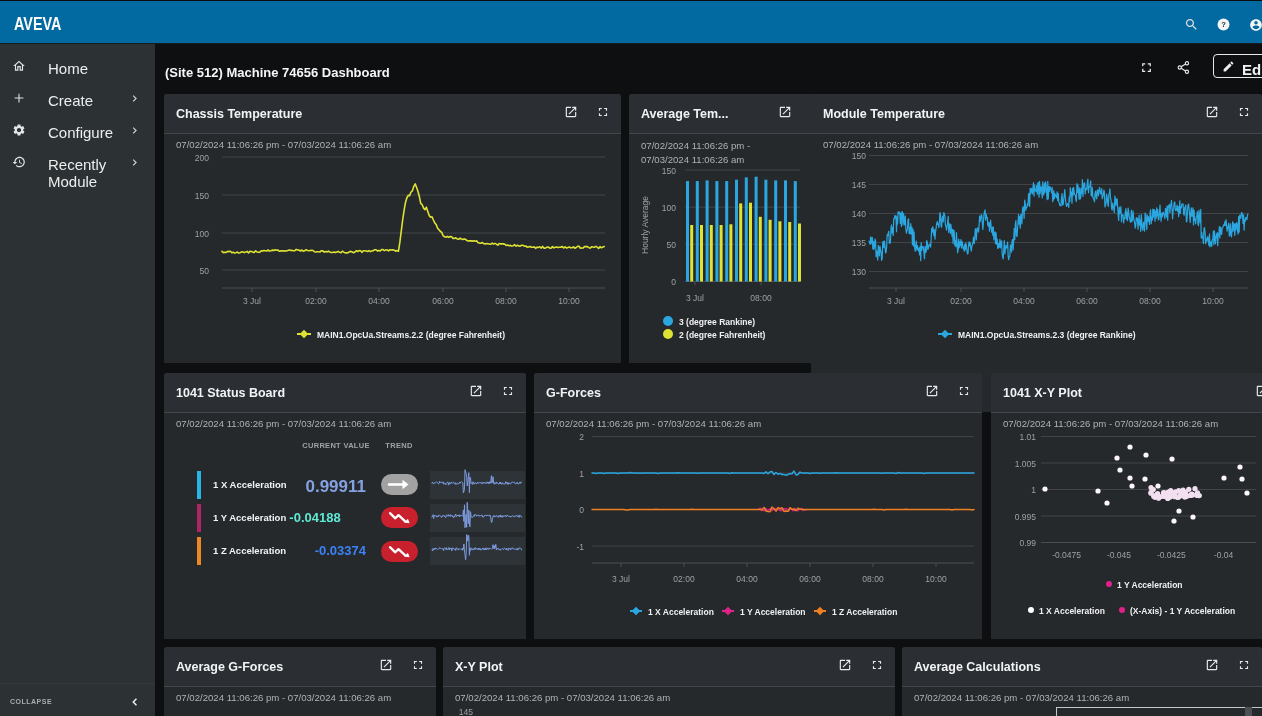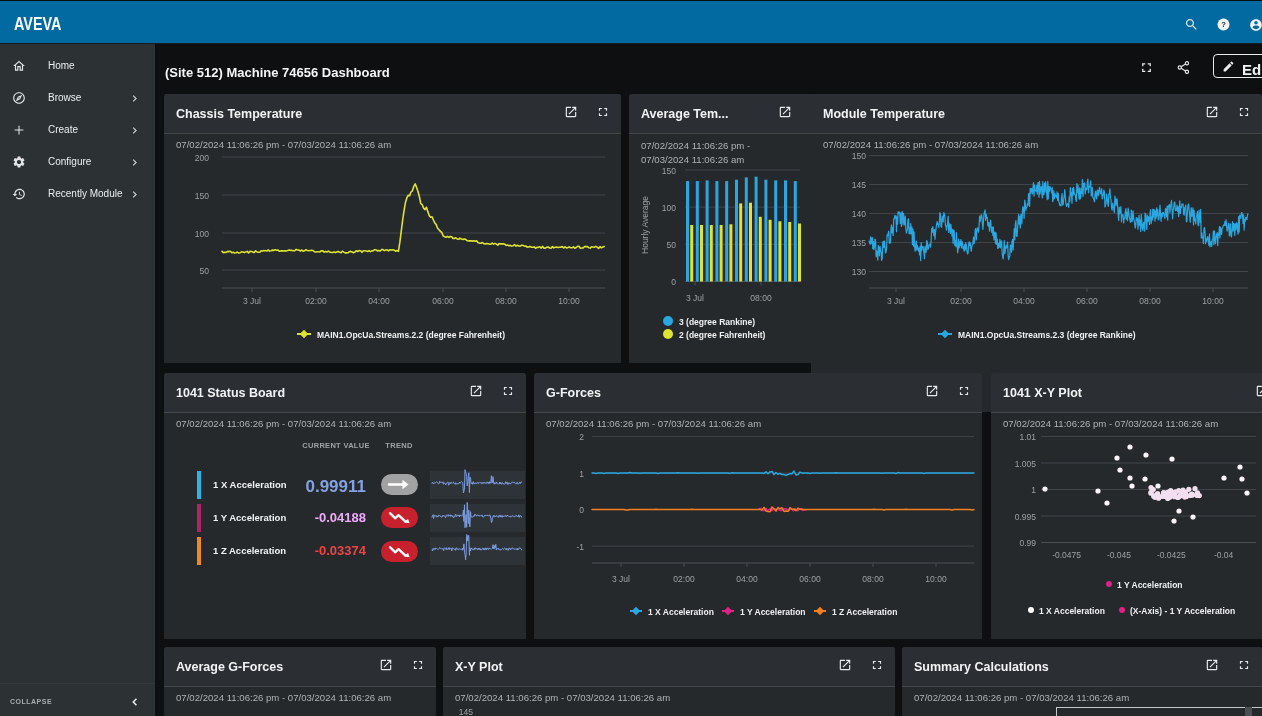--- a/index.html
+++ b/index.html
@@ -2,21 +2,21 @@
 <html><head><meta charset="utf-8"><style>
 * { margin:0; padding:0; box-sizing:border-box; }
 html,body { width:1262px; height:716px; overflow:hidden; background:#0e0f11;
   font-family:"Liberation Sans",sans-serif; }
 .topbar { position:absolute; left:0; top:0; width:1262px; height:44px; background:#0369a1;
   border-top:1px solid #0c0d0e; border-bottom:1px solid #191c1e; z-index:5; }
 .logo { position:absolute; left:14px; top:12.5px; font-size:18px; font-weight:bold; color:#fafbfb; transform:scaleX(0.80); transform-origin:0 50%; }
 .sidebar { position:absolute; left:0; top:44px; width:155px; height:672px; background:#2c3134; z-index:4; }
 .sbitem { position:relative; height:32px; }
 .sbicon { position:absolute; left:12px; top:9px; }
-.sblab { position:absolute; left:48px; top:10px; font-size:10px; color:#eceeee; }
+.sblab { position:absolute; left:48px; top:10px; font-size:15px; color:#eceeee; }
 .sbarrow { position:absolute; right:14px; top:10px; }
 .collapse { position:absolute; left:0; bottom:0; width:155px; height:33px; border-top:1px solid #34393c; }
 .collapse span { position:absolute; left:10px; top:14px; font-size:7px; font-weight:bold; letter-spacing:0.5px; color:#a9adb0; }
 .main { position:absolute; left:155px; top:44px; width:1107px; height:672px; background:#0e0f11; }
 .pgtitle { position:absolute; left:10px; top:15px; font-size:13px; font-weight:bold; color:#f5f6f6;margin-top:6px; }
 .panel { position:absolute; background:#26292c; border-radius:3px 3px 0 0; overflow:hidden;padding-left:44px; }
 .phead { position:absolute; left:0; top:0; right:0; height:40px; background:#2b2f33;
   border-bottom:1px solid #43474b; }
 .ptitle { position:absolute; left:12px; top:13px; font-size:12.5px; font-weight:bold; color:#f2f3f4; }
 .hic { position:absolute; top:11px; width:14px; height:14px; }
@@ -40,29 +40,20 @@
       <path d="M12 2C6.48 2 2 6.48 2 12s4.48 10 10 10 10-4.48 10-10S17.52 2 12 2zm0 3c1.66 0 3 1.34 3 3s-1.34 3-3 3-3-1.34-3-3 1.34-3 3-3zm0 14.2c-2.5 0-4.71-1.28-6-3.22.03-1.99 4-3.08 6-3.08 1.99 0 5.97 1.09 6 3.08-1.29 1.94-3.5 3.22-6 3.22z"></path>
     </svg>
   </div>
 <div class="sidebar">
     <div style="height:6px"></div>
     <div class="sbitem">
       <svg class="sbicon" width="14" height="14" viewBox="0 0 24 24" fill="#e2e4e5">
         <path d="M12 5.69l5 4.5V18h-2v-6H9v6H7v-7.81l5-4.5M12 3L2 12h3v8h6v-6h2v6h6v-8h3L12 3z"></path>
       </svg>
       <span class="sblab">Home</span>
-    </div>
-    <div class="sbitem">
-      <svg class="sbicon" width="14" height="14" viewBox="0 0 24 24" fill="#e2e4e5">
-        <path d="M12 2C6.48 2 2 6.48 2 12s4.48 10 10 10 10-4.48 10-10S17.52 2 12 2zm0 18c-4.41 0-8-3.59-8-8s3.59-8 8-8 8 3.59 8 8-3.59 8-8 8zm-5.5-2.5l7.51-3.49 3.49-7.51-7.51 3.49L6.5 17.5zm5.5-6.6c.61 0 1.1.49 1.1 1.1s-.49 1.1-1.1 1.1-1.1-.49-1.1-1.1.49-1.1 1.1-1.1z"></path>
-      </svg>
-      <span class="sblab">Browse</span>
-      <svg class="sbarrow" width="13" height="13" viewBox="0 0 24 24" fill="none" stroke="#d6d8d9" stroke-width="2">
-        <path d="M9.5 6.5l5.5 5.5-5.5 5.5"></path>
-      </svg>
     </div>
     <div class="sbitem">
       <svg class="sbicon" width="14" height="14" viewBox="0 0 24 24" fill="#e2e4e5">
         <path d="M12 4.5v15M4.5 12h15" stroke="#e2e4e5" stroke-width="1.8" fill="none"></path>
       </svg>
       <span class="sblab">Create</span>
       <svg class="sbarrow" width="13" height="13" viewBox="0 0 24 24" fill="none" stroke="#d6d8d9" stroke-width="2">
         <path d="M9.5 6.5l5.5 5.5-5.5 5.5"></path>
       </svg>
     </div>
@@ -267,32 +258,32 @@
     <div style="position:absolute;left:217px;top:101px;width:37px;height:21px;border-radius:11px;background:#a2a2a2"><svg width="37" height="21" viewBox="0 0 37 21">
         <path d="M8 10.5h15" stroke="#fff" stroke-width="2.4" fill="none" stroke-linecap="round"></path>
         <path d="M21.5 5.8l6 4.7-6 4.7z" fill="#fff"></path>
       </svg></div>
     <div style="position:absolute;left:266px;top:97.5px;width:95px;height:28px;background:#2e3337"></div>
     <svg style="position:absolute;left:266px;top:91.5px" width="95" height="40">
       <polyline points="2.0,18.2 2.5,17.1 3.1,18.2 3.6,19.1 4.2,18.0 4.7,17.5 5.3,18.0 5.8,17.4 6.4,16.8 6.9,17.2 7.5,17.5 8.0,18.6 8.6,18.9 9.2,18.1 9.7,16.3 10.3,17.8 10.8,17.3 11.4,17.3 11.9,17.5 12.5,18.0 13.0,16.8 13.6,19.2 14.1,18.8 14.7,17.8 15.2,18.5 15.8,19.9 16.3,18.6 16.9,17.8 17.4,17.2 18.0,16.9 18.5,20.0 19.1,19.7 19.6,17.7 20.2,17.6 20.7,18.7 21.3,17.1 21.8,17.5 22.4,18.3 22.9,17.6 23.5,17.1 24.0,18.2 24.6,18.9 25.1,19.4 25.7,17.7 26.2,19.2 26.8,18.8 27.3,18.4 27.9,19.2 28.4,18.7 29.0,18.6 29.5,17.1 30.1,18.3 30.6,17.1 31.2,16.8 31.7,16.5 32.3,17.1 32.8,17.8 33.4,27.9 33.9,26.6 34.5,22.9 35.0,4.7 35.6,6.7 36.1,8.6 36.7,11.8 37.2,20.9 37.8,17.2 38.3,11.5 38.8,7.7 39.4,27.6 39.9,12.2 40.5,12.6 41.0,18.7 41.6,18.4 42.1,17.6 42.7,19.4 43.2,16.7 43.8,18.1 44.3,19.1 44.9,17.9 45.4,17.7 46.0,18.8 46.5,18.8 47.1,17.5 47.6,17.4 48.2,18.6 48.7,17.6 49.3,17.9 49.8,17.4 50.4,17.9 50.9,17.2 51.5,18.1 52.0,19.1 52.6,18.5 53.1,17.1 53.7,18.3 54.2,18.2 54.8,17.3 55.3,18.4 55.9,18.1 56.4,18.4 57.0,16.8 57.5,17.8 58.1,18.6 58.6,17.0 59.2,18.7 59.7,16.7 60.3,18.1 60.8,18.0 61.4,10.7 61.9,18.1 62.5,17.3 63.0,11.7 63.6,17.2 64.1,19.2 64.7,17.5 65.2,18.4 65.8,19.1 66.3,16.9 66.9,18.2 67.4,18.1 68.0,18.6 68.5,19.1 69.1,19.1 69.6,17.2 70.2,19.0 70.7,17.2 71.3,19.1 71.8,19.3 72.4,17.7 72.9,18.0 73.5,19.1 74.0,19.2 74.6,19.1 75.1,19.0 75.7,16.7 76.2,18.2 76.8,17.0 77.3,19.3 77.9,17.4 78.4,19.3 79.0,18.1 79.5,18.0 80.1,19.1 80.6,18.9 81.2,17.9 81.7,17.2 82.3,17.0 82.8,17.1 83.4,17.9 83.9,17.4 84.5,17.2 85.0,18.6 85.6,18.8 86.1,18.2 86.7,18.7 87.2,17.2 87.8,18.9 88.3,19.0 88.9,18.9 89.4,18.0 90.0,16.9 90.5,18.4 91.1,17.2 91.6,17.1" fill="none" stroke="#7d9ce0" stroke-width="1.0" stroke-opacity="1.0" stroke-linejoin="round" stroke-linecap="round"></polyline>
     </svg>
     <div style="position:absolute;left:33px;top:130.5px;width:4px;height:28px;background:#b02365"></div>
     <div style="position:absolute;left:49px;top:138.5px;font-size:9.5px;font-weight:bold;color:#f2f3f4">1 Y Acceleration</div>
-    <div style="position:absolute;left:100px;top:136.5px;width:102px;text-align:right;font-size:13px;font-weight:bold;color:#f0abfc">-0.04188</div>
+    <div style="position:absolute;left:100px;top:136.5px;width:102px;text-align:center;font-size:13px;font-weight:bold;color:#5eead4">-0.04188</div>
     <div style="position:absolute;left:217px;top:134px;width:37px;height:21px;border-radius:11px;background:#c9202d"><svg width="37" height="21" viewBox="0 0 37 21">
         <path d="M9 6.2l5.3 5.1 3.2-3.2 7 6.6" stroke="#fff" stroke-width="2.3" fill="none" stroke-linecap="round" stroke-linejoin="round"></path>
         <path d="M28.6 16.2l-5.3-0.6 3.6-3.8z" fill="#fff"></path>
       </svg></div>
     <div style="position:absolute;left:266px;top:130.5px;width:95px;height:28px;background:#2e3337"></div>
     <svg style="position:absolute;left:266px;top:124.5px" width="95" height="40">
       <polyline points="2.0,19.1 2.5,17.6 3.1,16.7 3.6,20.5 4.2,18.2 4.7,17.2 5.3,18.1 5.8,17.7 6.4,17.7 6.9,19.2 7.5,17.9 8.0,18.9 8.6,17.2 9.2,17.4 9.7,17.3 10.3,18.4 10.8,18.0 11.4,19.3 11.9,19.2 12.5,18.7 13.0,17.1 13.6,18.0 14.1,18.1 14.7,17.8 15.2,19.2 15.8,19.6 16.3,17.3 16.9,16.7 17.4,17.7 18.0,18.4 18.5,16.7 19.1,18.2 19.6,17.4 20.2,16.7 20.7,18.5 21.3,18.0 21.8,17.2 22.4,18.6 22.9,17.8 23.5,19.8 24.0,18.9 24.6,18.9 25.1,17.1 25.7,16.0 26.2,18.7 26.8,18.2 27.3,16.9 27.9,17.8 28.4,17.8 29.0,16.9 29.5,19.0 30.1,16.8 30.6,17.5 31.2,18.2 31.7,17.5 32.3,18.0 32.8,17.7 33.4,12.0 33.9,23.4 34.5,6.8 35.0,29.7 35.6,22.6 36.1,16.5 36.7,29.3 37.2,4.4 37.8,14.8 38.3,25.6 38.8,12.2 39.4,23.8 39.9,28.8 40.5,13.7 41.0,18.1 41.6,18.9 42.1,19.6 42.7,18.7 43.2,18.8 43.8,17.5 44.3,18.3 44.9,16.2 45.4,16.9 46.0,16.9 46.5,18.1 47.1,17.8 47.6,16.8 48.2,17.6 48.7,16.9 49.3,18.3 49.8,17.5 50.4,17.7 50.9,17.5 51.5,17.7 52.0,16.9 52.6,19.0 53.1,19.1 53.7,19.2 54.2,18.2 54.8,17.1 55.3,17.7 55.9,17.1 56.4,17.5 57.0,18.0 57.5,16.9 58.1,17.8 58.6,17.8 59.2,18.0 59.7,16.9 60.3,17.4 60.8,20.0 61.4,24.5 61.9,24.1 62.5,19.3 63.0,18.3 63.6,17.5 64.1,19.2 64.7,17.6 65.2,18.3 65.8,18.8 66.3,17.6 66.9,17.6 67.4,18.8 68.0,18.9 68.5,19.2 69.1,17.1 69.6,17.5 70.2,19.2 70.7,17.2 71.3,17.5 71.8,19.2 72.4,19.2 72.9,17.5 73.5,18.5 74.0,18.0 74.6,18.2 75.1,17.3 75.7,17.7 76.2,18.8 76.8,17.7 77.3,17.0 77.9,18.2 78.4,18.2 79.0,18.1 79.5,18.5 80.1,18.1 80.6,19.2 81.2,17.9 81.7,18.5 82.3,17.8 82.8,17.5 83.4,18.5 83.9,18.8 84.5,18.8 85.0,17.8 85.6,18.0 86.1,18.3 86.7,17.3 87.2,18.4 87.8,18.6 88.3,18.8 88.9,16.9 89.4,19.3 90.0,17.9 90.5,17.7 91.1,18.0 91.6,19.1" fill="none" stroke="#7d9ce0" stroke-width="1.0" stroke-opacity="1.0" stroke-linejoin="round" stroke-linecap="round"></polyline>
     </svg>
     <div style="position:absolute;left:33px;top:164px;width:4px;height:28px;background:#ee8822"></div>
     <div style="position:absolute;left:49px;top:172px;font-size:9.5px;font-weight:bold;color:#f2f3f4">1 Z Acceleration</div>
-    <div style="position:absolute;left:100px;top:170px;width:102px;text-align:right;font-size:13px;font-weight:bold;color:#ef4444">-0.03374</div>
+    <div style="position:absolute;left:100px;top:170px;width:102px;text-align:right;font-size:13px;font-weight:bold;color:#3b82f6">-0.03374</div>
     <div style="position:absolute;left:217px;top:168px;width:37px;height:21px;border-radius:11px;background:#c9202d"><svg width="37" height="21" viewBox="0 0 37 21">
         <path d="M9 6.2l5.3 5.1 3.2-3.2 7 6.6" stroke="#fff" stroke-width="2.3" fill="none" stroke-linecap="round" stroke-linejoin="round"></path>
         <path d="M28.6 16.2l-5.3-0.6 3.6-3.8z" fill="#fff"></path>
       </svg></div>
     <div style="position:absolute;left:266px;top:164px;width:95px;height:28px;background:#2e3337"></div>
     <svg style="position:absolute;left:266px;top:158px" width="95" height="40">
       <polyline points="2.0,19.1 2.5,19.9 3.1,17.3 3.6,18.9 4.2,18.7 4.7,17.3 5.3,18.3 5.8,16.9 6.4,17.4 6.9,17.7 7.5,18.3 8.0,18.6 8.6,17.9 9.2,17.7 9.7,16.5 10.3,17.4 10.8,17.6 11.4,17.8 11.9,17.4 12.5,17.8 13.0,17.6 13.6,19.7 14.1,17.0 14.7,17.1 15.2,17.4 15.8,18.4 16.3,16.6 16.9,18.9 17.4,18.5 18.0,17.5 18.5,16.7 19.1,18.8 19.6,16.7 20.2,17.7 20.7,18.0 21.3,17.1 21.8,19.9 22.4,17.1 22.9,16.7 23.5,17.8 24.0,18.1 24.6,18.5 25.1,17.6 25.7,19.4 26.2,16.9 26.8,16.9 27.3,18.3 27.9,18.7 28.4,18.9 29.0,17.5 29.5,18.0 30.1,18.5 30.6,18.2 31.2,18.0 31.7,18.1 32.3,19.3 32.8,17.0 33.4,18.3 33.9,12.9 34.5,21.4 35.0,23.6 35.6,28.8 36.1,23.8 36.7,3.5 37.2,4.8 37.8,10.1 38.3,4.1 38.8,4.6 39.4,24.3 39.9,16.7 40.5,20.0 41.0,18.5 41.6,16.9 42.1,17.8 42.7,18.8 43.2,18.4 43.8,18.9 44.3,16.9 44.9,18.6 45.4,16.7 46.0,17.9 46.5,17.5 47.1,18.6 47.6,18.6 48.2,17.0 48.7,18.5 49.3,18.5 49.8,17.1 50.4,19.2 50.9,18.1 51.5,18.7 52.0,18.6 52.6,17.1 53.1,17.0 53.7,18.7 54.2,17.4 54.8,19.0 55.3,18.7 55.9,16.8 56.4,18.8 57.0,17.4 57.5,16.9 58.1,18.6 58.6,18.2 59.2,16.9 59.7,17.9 60.3,17.6 60.8,18.0 61.4,18.2 61.9,17.7 62.5,17.4 63.0,13.7 63.6,17.0 64.1,18.1 64.7,14.6 65.2,16.6 65.8,13.3 66.3,18.9 66.9,17.3 67.4,17.9 68.0,17.7 68.5,17.1 69.1,19.1 69.6,18.9 70.2,18.1 70.7,19.1 71.3,18.6 71.8,17.8 72.4,17.5 72.9,17.8 73.5,18.6 74.0,17.4 74.6,16.9 75.1,17.7 75.7,18.0 76.2,19.0 76.8,17.2 77.3,18.8 77.9,19.3 78.4,19.2 79.0,16.9 79.5,17.9 80.1,17.4 80.6,18.9 81.2,17.6 81.7,18.1 82.3,16.7 82.8,17.2 83.4,18.2 83.9,17.5 84.5,18.3 85.0,17.9 85.6,18.2 86.1,18.0 86.7,18.7 87.2,17.2 87.8,19.0 88.3,18.7 88.9,17.3 89.4,16.7 90.0,17.8 90.5,17.3 91.1,17.6 91.6,18.9" fill="none" stroke="#7d9ce0" stroke-width="1.0" stroke-opacity="1.0" stroke-linejoin="round" stroke-linecap="round"></polyline>
     </svg>
   </div>
 <div class="panel" style="left:534px;top:373px;width:448px;height:266px">
@@ -480,21 +471,21 @@
         </svg></div>
       <div class="hic" style="right:11px"><svg width="14" height="14" viewBox="0 0 24 24" fill="#e8eaeb">
           <path d="M7 14H5v5h5v-2H7v-3zm-2-4h2V7h3V5H5v5zm12 7h-3v2h5v-5h-2v3zM14 5v2h3v3h2V5h-5z"></path>
         </svg></div>
     </div>
     <div class="pdate" style="font-size:9.6px">07/02/2024 11:06:26 pm - 07/03/2024 11:06:26 am</div>
     <div style="position:absolute;left:4px;top:60px;width:26px;text-align:right;font-size:8.5px;color:#9da1a4">145</div>
   </div>
 <div class="panel" style="left:902px;top:647px;width:360px;height:110px">
     <div class="phead">
-      <span class="ptitle">Summary Calculations</span>
+      <span class="ptitle">Average Calculations</span>
       <div class="hic" style="right:43px"><svg width="14" height="14" viewBox="0 0 24 24" fill="#e8eaeb">
           <path d="M19 19H5V5h7V3H5c-1.11 0-2 .9-2 2v14c0 1.1.89 2 2 2h14c1.1 0 2-.9 2-2v-7h-2v7zM14 3v2h3.59l-9.83 9.83 1.41 1.41L19 6.41V10h2V3h-7z"></path>
         </svg></div>
       <div class="hic" style="right:11px"><svg width="14" height="14" viewBox="0 0 24 24" fill="#e8eaeb">
           <path d="M7 14H5v5h5v-2H7v-3zm-2-4h2V7h3V5H5v5zm12 7h-3v2h5v-5h-2v3zM14 5v2h3v3h2V5h-5z"></path>
         </svg></div>
     </div>
     <div class="pdate" style="font-size:9.6px">07/02/2024 11:06:26 pm - 07/03/2024 11:06:26 am</div>
     <div style="position:absolute;left:154px;top:60px;right:0;height:9px;border:1.5px solid #c3c7c9;border-right:none;border-bottom:none"></div>
     <div style="position:absolute;left:343px;top:60px;width:7px;height:9px;background:#4a4f53"></div>

